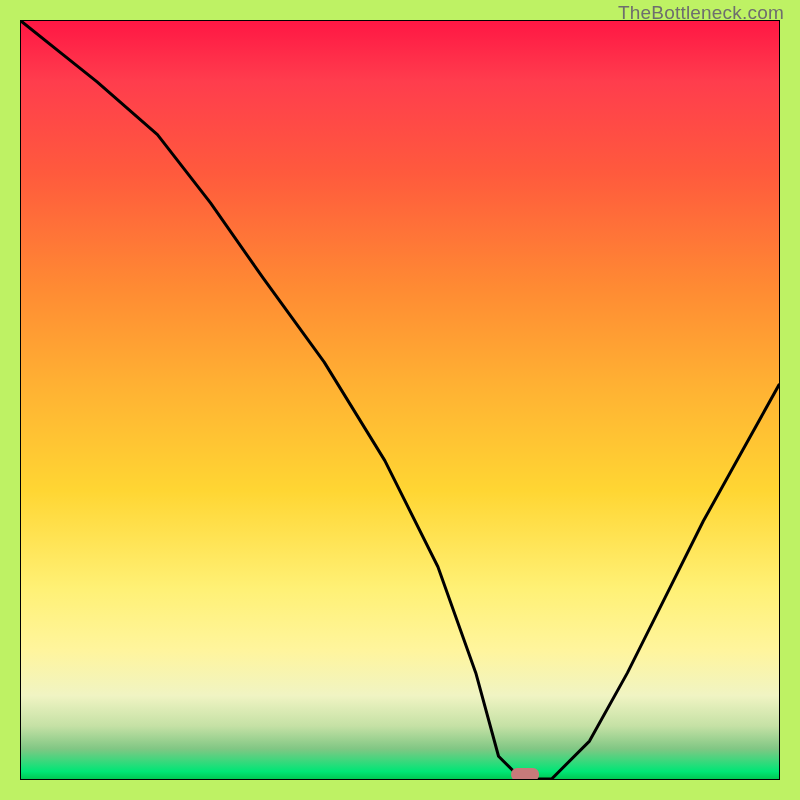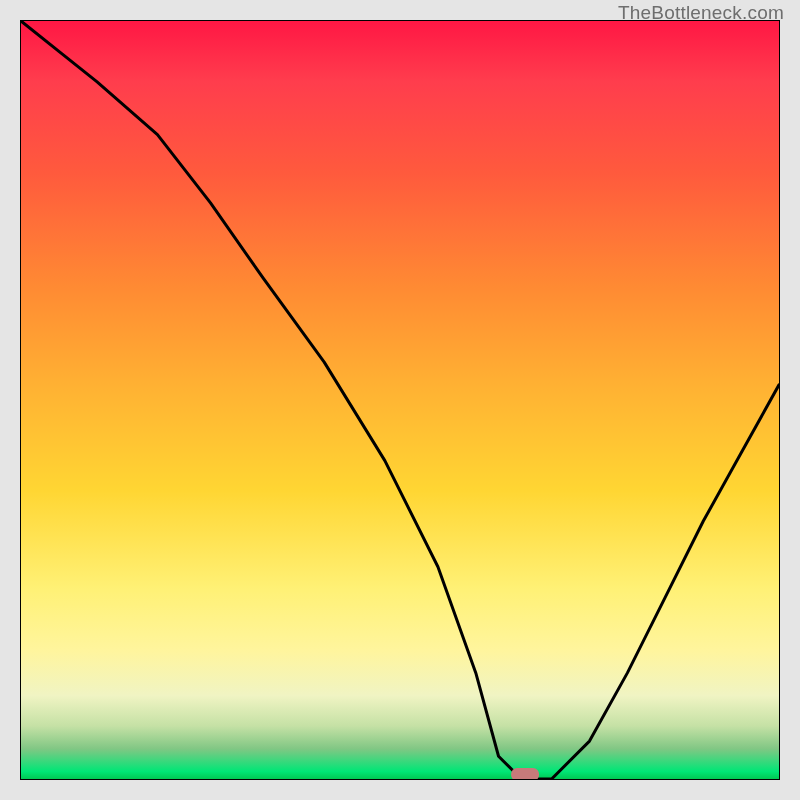--- a/index.html
+++ b/index.html
@@ -7,21 +7,21 @@
     padding: 0;
     width: 800px;
     height: 800px;
     overflow: hidden;
     font-family: Arial, Helvetica, sans-serif;
   }
   #chart-container {
     position: relative;
     width: 800px;
     height: 800px;
-    background: #e5e5e5;
+    background: #bef264;
   }
   #plot-area {
     position: absolute;
     left: 20px;
     top: 20px;
     width: 760px;
     height: 760px;
     border: 1px solid #000;
     box-sizing: border-box;
     overflow: hidden;

